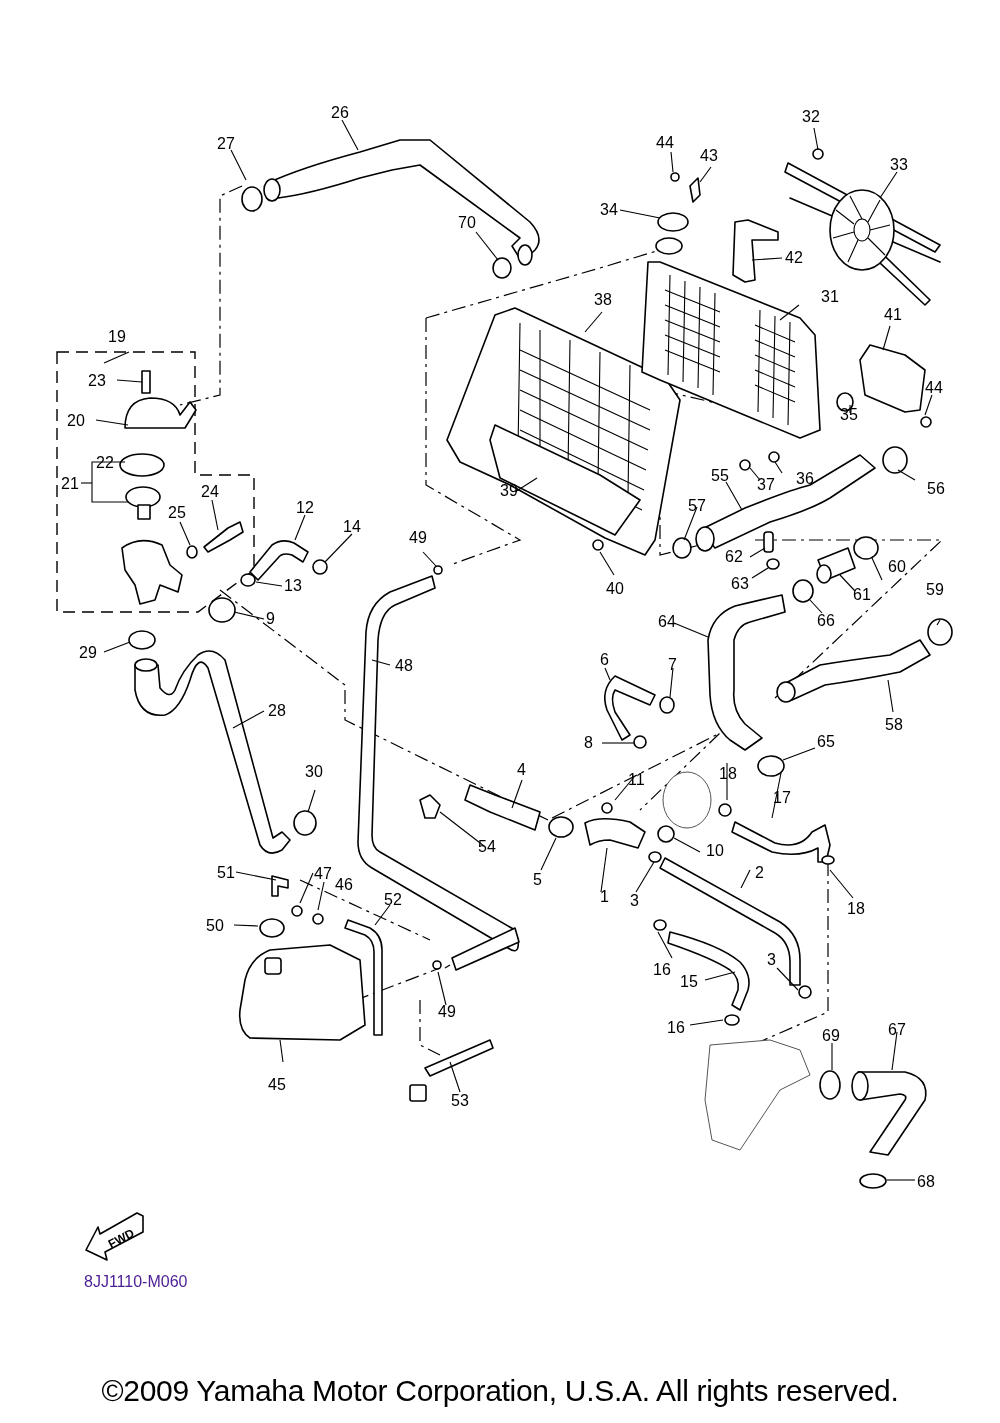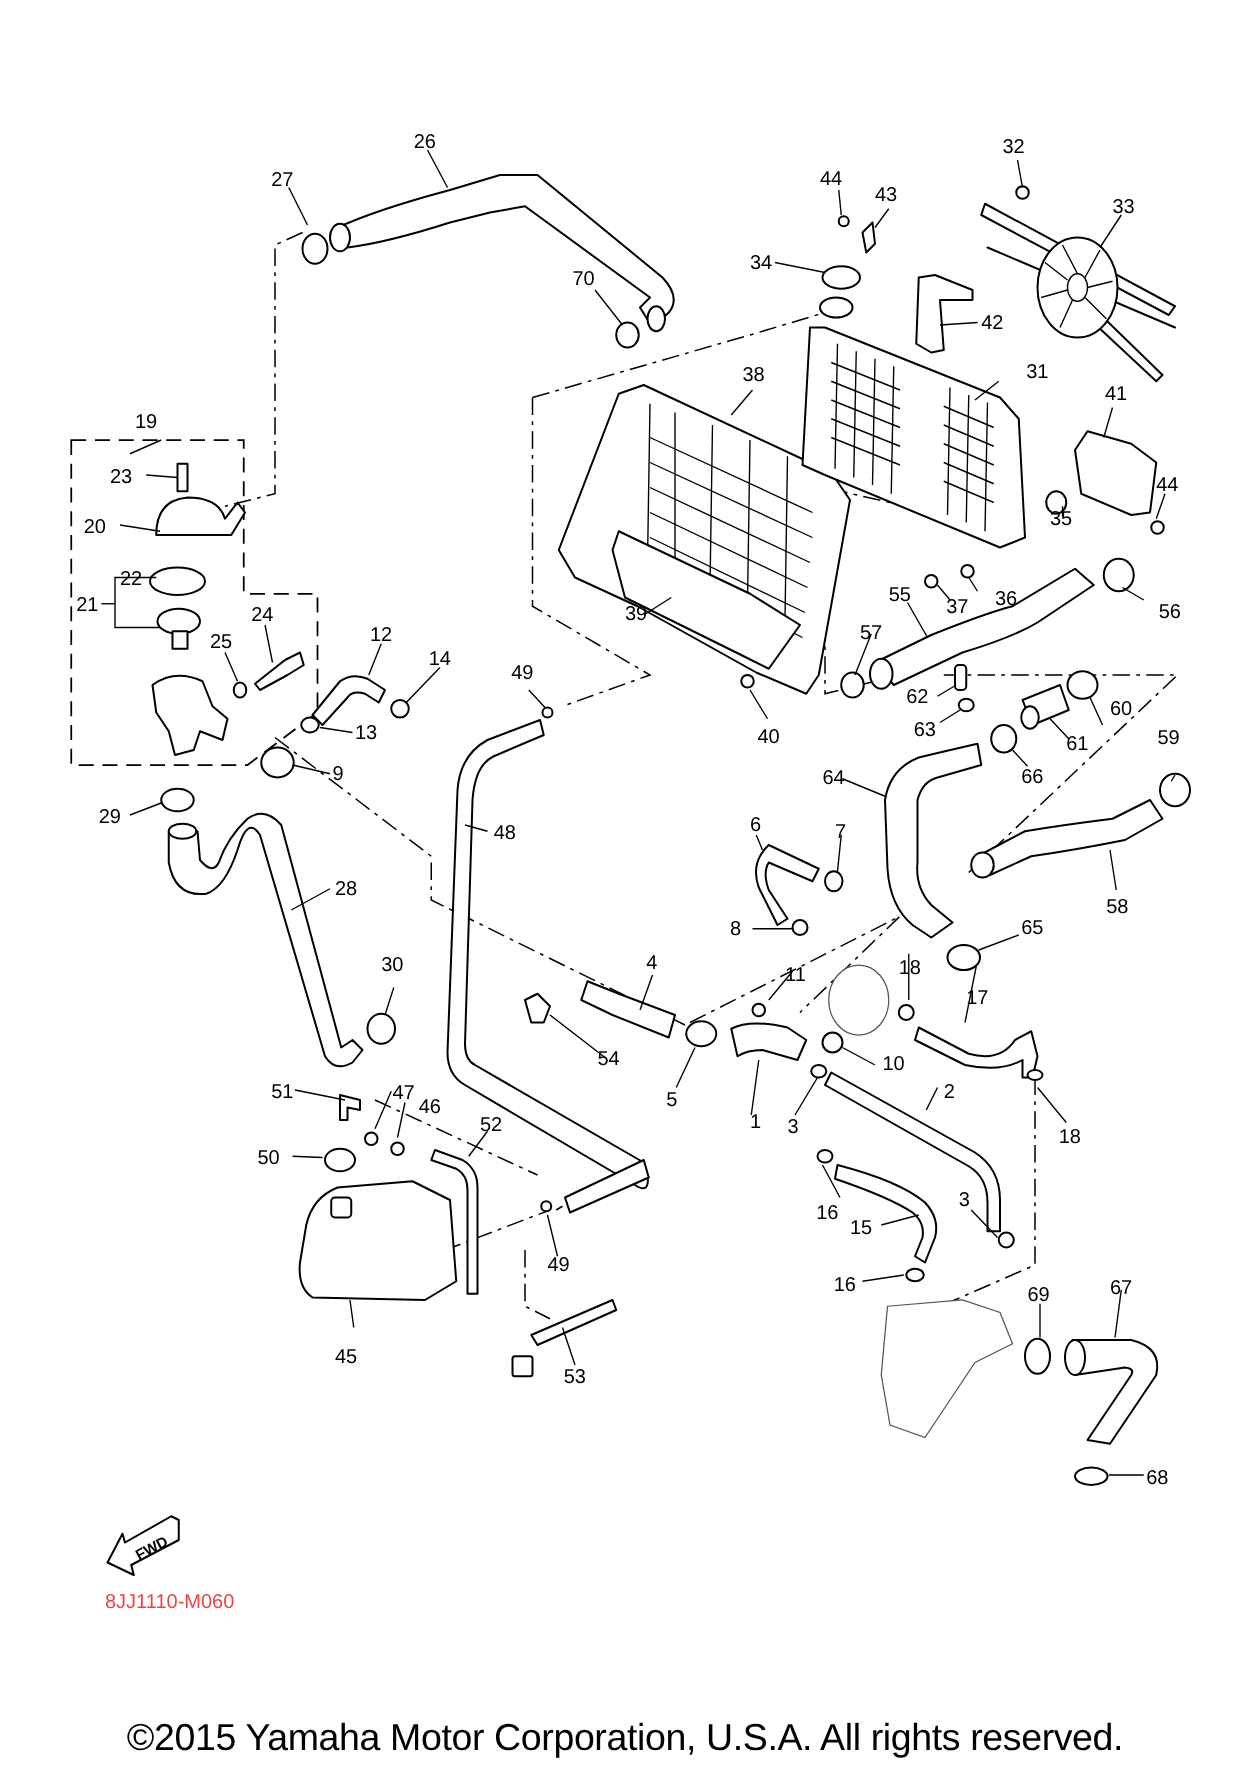--- a/index.html
+++ b/index.html
@@ -5,21 +5,21 @@
   html,body{margin:0;padding:0;background:#fff;}
   body{width:1000px;height:1423px;position:relative;overflow:hidden;font-family:"Liberation Sans",sans-serif;}
   #diagram{position:absolute;left:0;top:0;width:1000px;height:1423px;}
   .lbl{font-family:"Liberation Sans",sans-serif;font-size:16px;fill:#000;}
   .part{fill:#fff;stroke:#000;stroke-width:1.6;stroke-linejoin:round;stroke-linecap:round;}
   .thin{fill:none;stroke:#000;stroke-width:1.1;}
   .leader{fill:none;stroke:#000;stroke-width:1.1;}
   .dash{fill:none;stroke:#000;stroke-width:1.2;stroke-dasharray:14 5 3 5;}
   .box{fill:none;stroke:#000;stroke-width:1.4;stroke-dasharray:12 7;}
   .ghost{fill:#fff;stroke:#555;stroke-width:1;}
-  #doc-code{position:absolute;left:84px;top:1273px;font-size:16px;color:#ef4444;}
+  #doc-code{position:absolute;left:84px;top:1273px;font-size:16px;color:#4c1d95;}
   #copyright{position:absolute;left:0;width:1000px;top:1374px;text-align:center;font-size:30px;color:#000;letter-spacing:-0.3px;}
 </style>
 </head>
 <body>
 
 <svg id="diagram" viewBox="0 0 1000 1423" xmlns="http://www.w3.org/2000/svg">
 
   <g>
     <path class="dash" d="M242,186 L220,196 L220,395 L180,405"></path>
     <path class="dash" d="M220,590 L345,685 L345,720 L548,820"></path>
@@ -322,13 +322,13 @@
     <text class="lbl" x="817" y="747">65</text>
     <text class="lbl" x="817" y="626">66</text>
     <text class="lbl" x="888" y="1035">67</text>
     <text class="lbl" x="917" y="1187">68</text>
     <text class="lbl" x="822" y="1041">69</text>
     <text class="lbl" x="458" y="228">70</text>
   </g>
 </svg>
 
 <div id="doc-code">8JJ1110-M060</div>
-<div id="copyright">©2015 Yamaha Motor Corporation, U.S.A. All rights reserved.</div>
+<div id="copyright">©2009 Yamaha Motor Corporation, U.S.A. All rights reserved.</div>
 
 </body></html>

